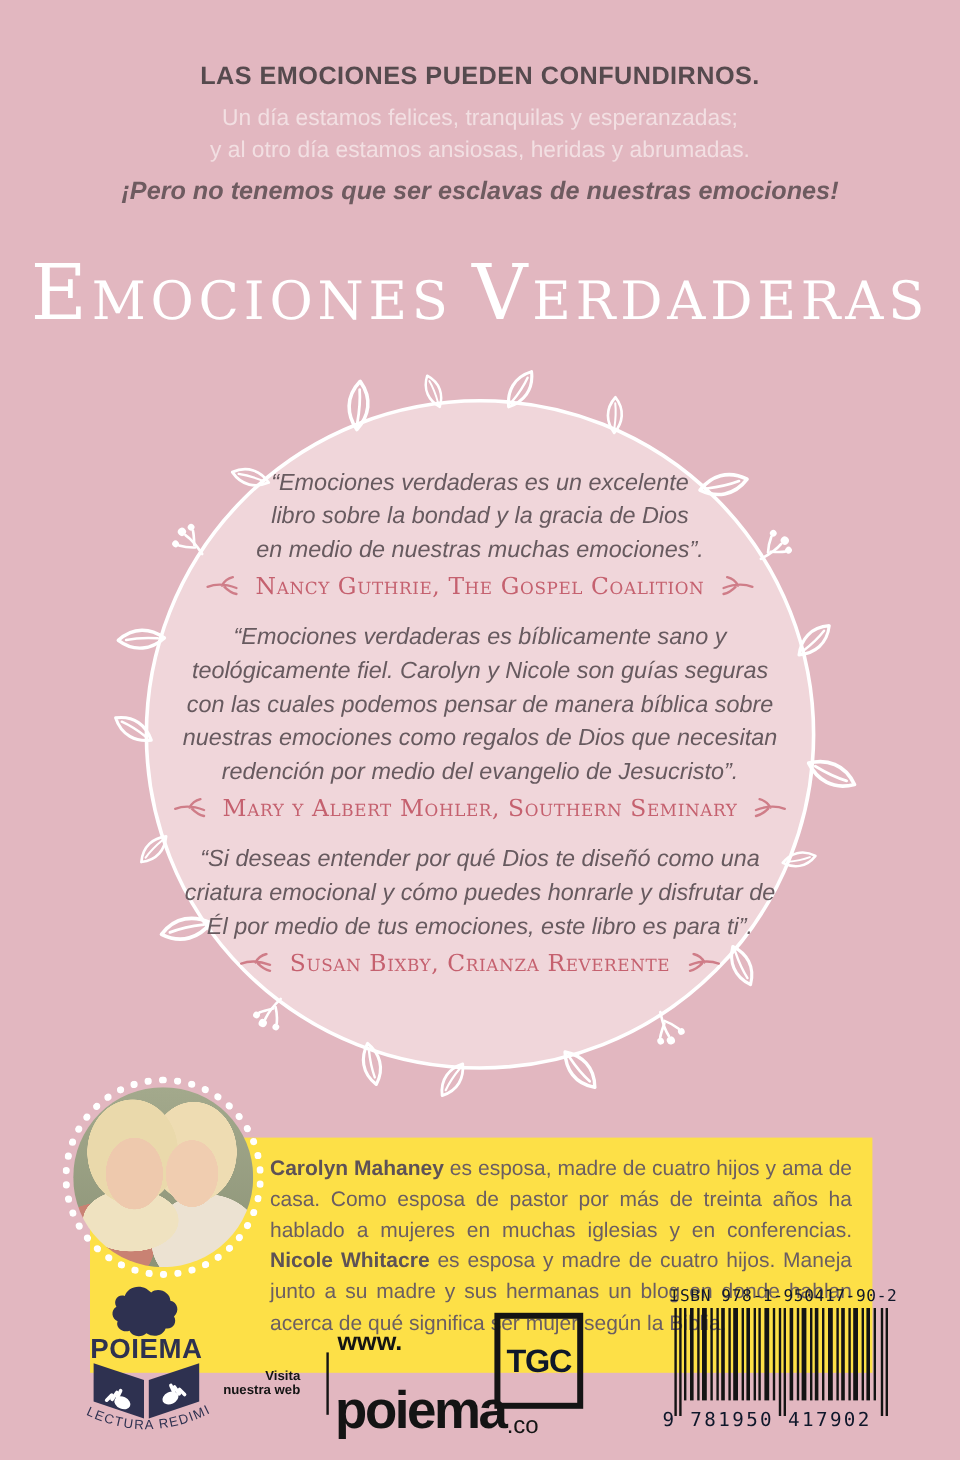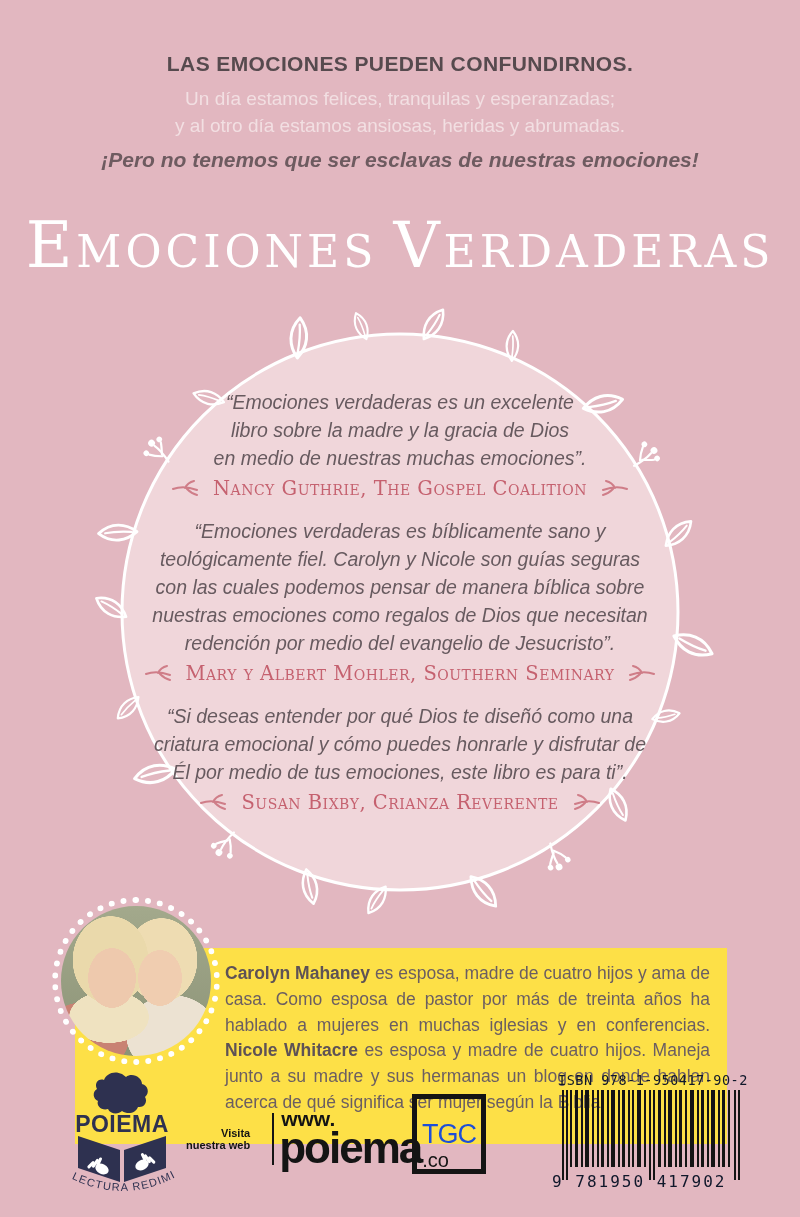--- a/index.html
+++ b/index.html
@@ -64,30 +64,30 @@
       radial-gradient(ellipse 40px 26px at 32% 74%, #efe2c0 0 99%, transparent 100%),
       radial-gradient(ellipse 46px 40px at 74% 86%, #ece2d2 0 99%, transparent 100%),
       radial-gradient(ellipse 44px 36px at 16% 88%, #c98273 0 99%, transparent 100%),
       linear-gradient(#a3a98c,#8c9377);
   }
   
   .poiema-logo{position:absolute;left:58px;top:1070px;width:128px;height:136px;}
   .web-logo{position:absolute;left:186px;top:1108px;display:flex;align-items:center;color:#141414;}
   .visit{font-size:11px;font-weight:bold;line-height:12px;text-align:right;white-space:pre-line;padding-right:22px;}
   .web-divider{width:2px;height:52px;background:#141414;margin-right:5px;}
-  .domain-block{display:flex;flex-direction:column;line-height:1;}
+  .domain-block{display:flex;flex-direction:column;line-height:1;gap:28px;}
   .www{font-size:21px;font-weight:bold;letter-spacing:0;margin:0 0 -3px 2px;}
   .domain-row{display:flex;align-items:flex-end;}
   .domain-main{font-size:44px;font-weight:bold;letter-spacing:-2px;}
   .domain-tld{font-size:20px;font-weight:normal;margin-left:1px;}
   .tgc-box{
     position:absolute;left:412px;top:1094px;width:64px;height:70px;
     border:5px solid #141414;display:flex;align-items:center;justify-content:center;
   }
-  .tgc-label{font-size:27px;font-weight:normal;color:#1d4ed8;letter-spacing:-1px;}
+  .tgc-label{font-size:27px;font-weight:bold;color:#0f172a;letter-spacing:-1px;}
   .barcode{position:absolute;left:552px;top:1072px;width:200px;height:130px;color:#0f172a;}
   .isbn-label{
     font-family:"DejaVu Sans Mono",monospace;font-size:13.5px;letter-spacing:.5px;
     white-space:pre;margin:0 0 2px 6px;
   }
   .isbn-digits{
     font-family:"DejaVu Sans Mono",monospace;font-size:16px;letter-spacing:2px;
     white-space:pre;margin:-14px 0 0 0;
   }
 </style>
@@ -230,21 +230,21 @@
     <p class="h-italic">¡Pero no tenemos que ser esclavas de nuestras emociones!</p>
   </div>
 
   <div class="book-title">
     <span class="word"><span class="init">E</span><span class="rest">mociones</span></span><span class="gap"></span><span class="word"><span class="init">V</span><span class="rest">erdaderas</span></span>
   </div>
 
   <div class="testimonials">
 
     <p class="quote">“Emociones verdaderas es un excelente
-libro sobre la madre y la gracia de Dios
+libro sobre la bondad y la gracia de Dios
 en medio de nuestras muchas emociones”.</p>
     <div class="attr-row">
       <svg class="flourish" viewBox="0 0 34 18">
           <path d="M2 9 C10 6 18 7 26 10 M14 8 C16 4 19 2 23 1 M16 9 C19 12 22 14 26 15" stroke="#cf7d88" stroke-width="2" fill="none" stroke-linecap="round"></path>
         </svg>
       <span class="attr">Nancy Guthrie, The Gospel Coalition</span>
       <svg class="flourish r" viewBox="0 0 34 18">
           <path d="M2 9 C10 6 18 7 26 10 M14 8 C16 4 19 2 23 1 M16 9 C19 12 22 14 26 15" stroke="#cf7d88" stroke-width="2" fill="none" stroke-linecap="round"></path>
         </svg>
     </div>

